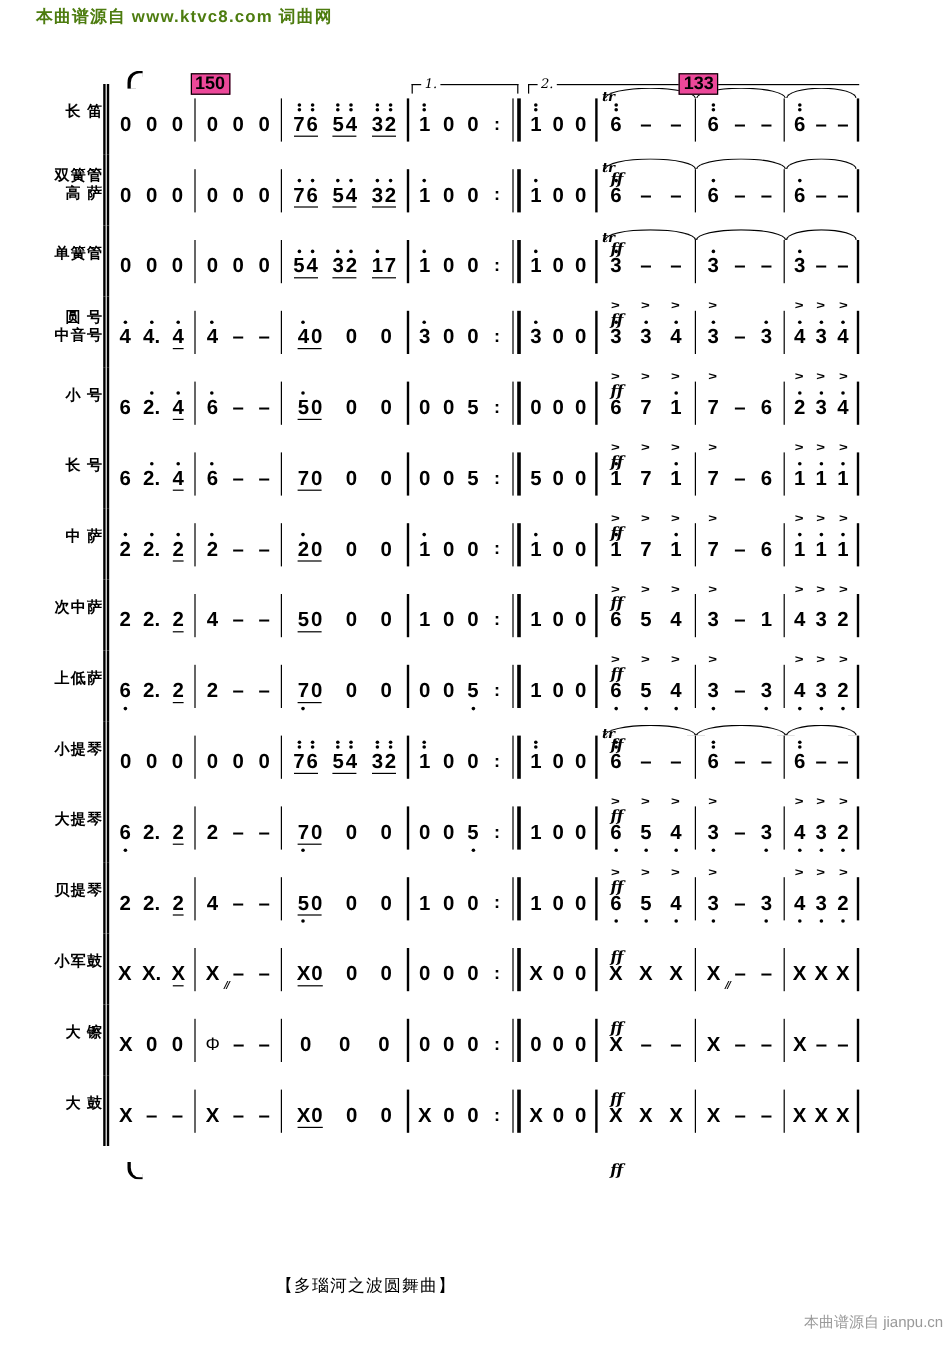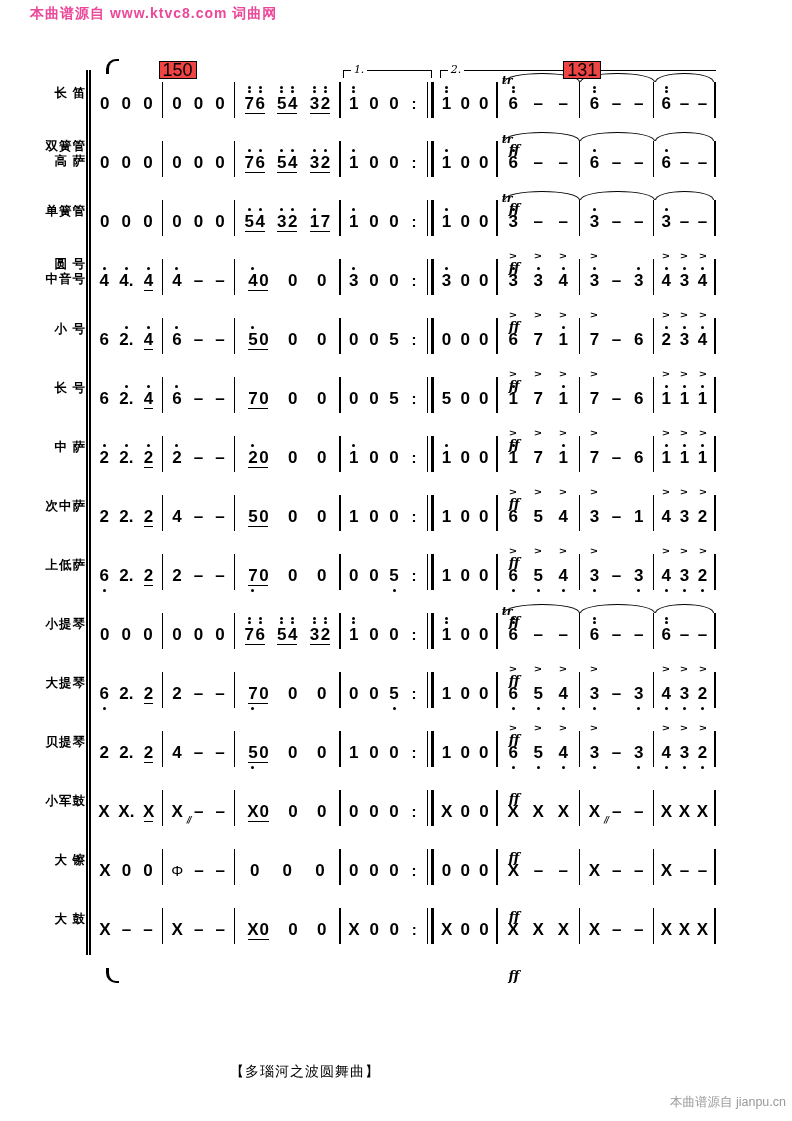--- a/index.html
+++ b/index.html
@@ -38,38 +38,38 @@
   .s-num{height:21px;line-height:20px;font-size:17px;font-weight:bold;}
   .s-num.col{font-size:15px;}
   .s-num.phi{font-weight:normal;font-size:15px;}
   .s-db{height:8px;display:flex;flex-direction:column;justify-content:flex-start;align-items:center;padding-top:2px;}
   .dt{width:3px;height:3px;border-radius:50%;background:#000;display:block;}
   .uline{position:absolute;left:1px;right:1px;top:41px;border-top:1.8px solid #000;}
   .trm{position:absolute;top:-5px;left:-6px;font:italic bold 11px "DejaVu Serif",serif;margin-top:7px;}
   .ffm{position:absolute;top:50px;left:1px;font:italic bold 13px "DejaVu Serif",serif;margin-top:20px;}
   .tremm{position:absolute;bottom:8px;right:-8px;font:italic bold 8px "DejaVu Sans",sans-serif;letter-spacing:-1px;}
   
-  .mnum{position:absolute;top:-9px;border:1.3px solid #000;background:#ef4444;font-size:18px;font-weight:normal;line-height:16px;padding:0 3px;z-index:3;}
+  .mnum{position:absolute;top:-9px;border:1.3px solid #000;background:#ec4899;font-size:15px;font-weight:bold;line-height:16px;padding:0 3px;z-index:3;}
   .mnum.center{transform:translateX(-50%);}
   .volta{position:absolute;top:0;height:7px;border-top:1.5px solid #000;border-left:1.5px solid #000;z-index:2;}
   .volta.closed{border-right:1.5px solid #000;}
   .volta .vlab{position:absolute;top:-8px;left:7px;background:#fff;padding:0 3px;font:italic 11px "DejaVu Serif",serif;}
   .arcs{position:absolute;left:0;right:0;top:0;height:12px;pointer-events:none;}
   .arc{position:absolute;top:3px;height:9px;border:1.6px solid #000;border-bottom:none;border-radius:50% 50% 0 0/100% 100% 0 0;box-sizing:border-box;}
   
   .hook{position:absolute;width:10px;height:13px;z-index:2;}
   .hook.t{left:78px;top:34px;border-left:3px solid #000;border-top:2px solid #000;border-top-left-radius:10px;}
   .hook.b{left:78px;top:943px;border-left:3px solid #000;border-bottom:2px solid #000;border-bottom-left-radius:10px;}
   .footer-title{position:absolute;top:1063px;left:230px;font-size:14px;letter-spacing:1px;}
   .watermark{position:absolute;top:1094px;right:6px;font-size:12.5px;color:#999;}
 </style>
 </head>
 <body>
 
-<div class="header" style="color: #ec4899;">本曲谱源自 www.ktvc8.com 词曲网</div>
+<div class="header" style="color: #4d7c0f;">本曲谱源自 www.ktvc8.com 词曲网</div>
 
 <div class="score">
   <div class="hook t"></div>
   <div class="hook b"></div>
 <div class="staff-row">
       <div class="inst-label">长  笛</div>
       <div class="sysline"></div>
       <div class="measures">
         <div class="arcs">
           <div class="arc" style="left: 66%; width: 12.3%;"></div>
@@ -356,21 +356,21 @@
           </span>
         </div>
         <div class="bar end"></div>
         <div class="volta closed" style="left: 40.3%; width: 14%;">
           <span class="vlab">1.</span>
         </div>
         <div class="volta" style="left: 55.8%; width: 44%;">
           <span class="vlab">2.</span>
         </div>
         <div class="mnum" style="left: 10.8%;">150</div>
-        <div class="mnum center" style="left: 78.6%;">131</div>
+        <div class="mnum center" style="left: 78.6%;">133</div>
       </div>
     </div>
     <div class="staff-row">
       <div class="inst-label two">双簧管
 高  萨</div>
       <div class="sysline"></div>
       <div class="measures">
         <div class="arcs">
           <div class="arc" style="left: 66%; width: 12.3%;"></div>
           <div class="arc" style="left: 78.3%; width: 11.9%;"></div>

